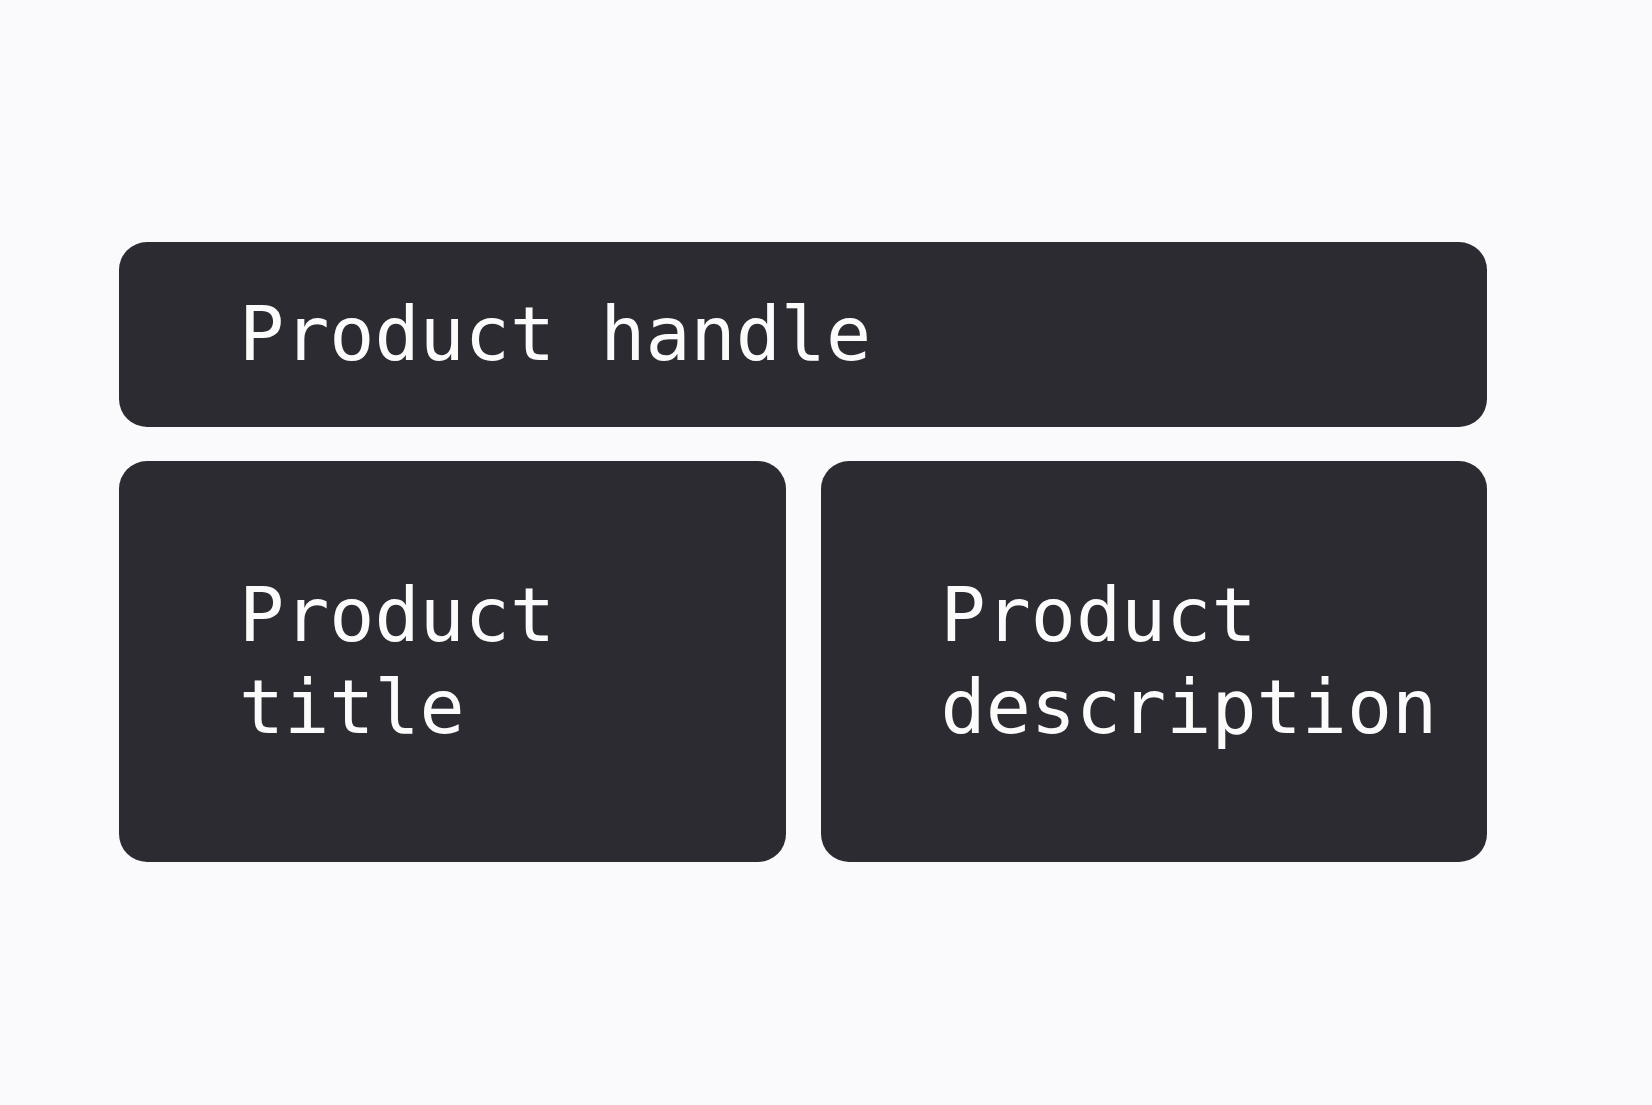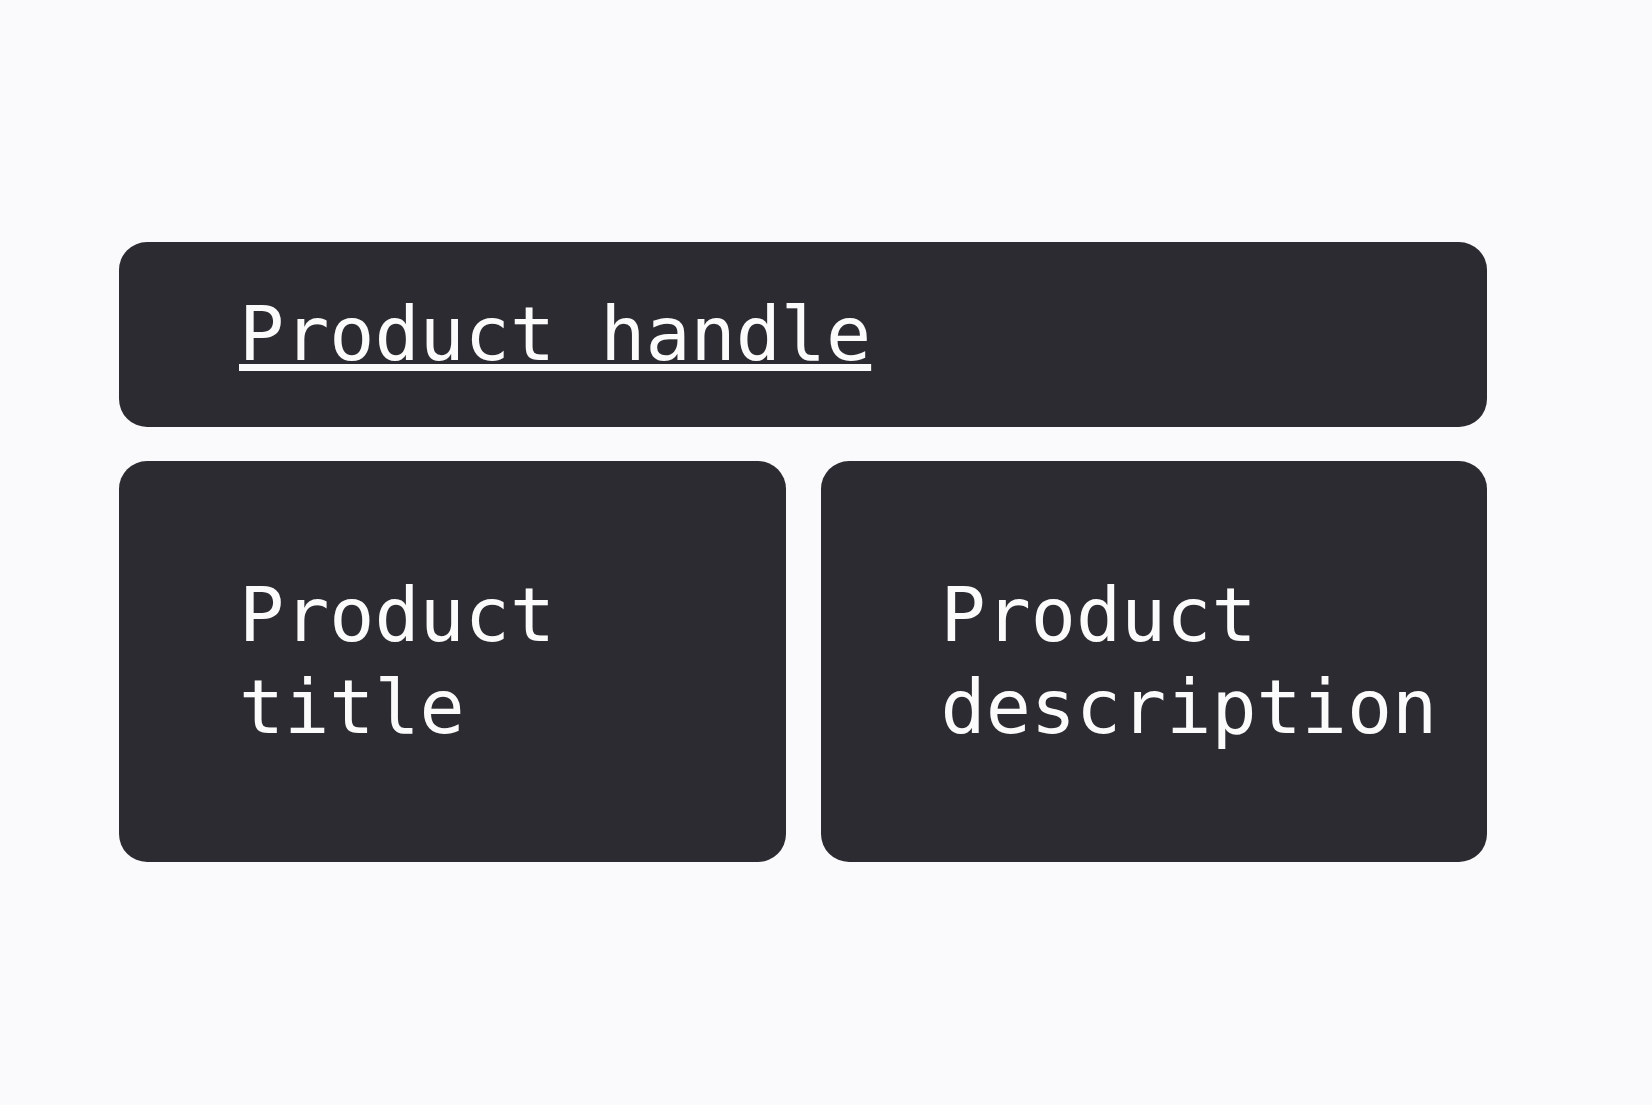--- a/index.html
+++ b/index.html
@@ -73,21 +73,20 @@
     font-weight: 400;
     letter-spacing: 0px;
     white-space: normal;
     word-break: normal;
     overflow-wrap: break-word;
     margin: 0;
   }
 
   .card-handle .card-label {
     white-space: nowrap;
-    text-decoration: underline;
   }
 
   .card-half .card-label {
     width: 100%;
   }
 </style>
 </head>
 <body>
 
 <div class="canvas">

